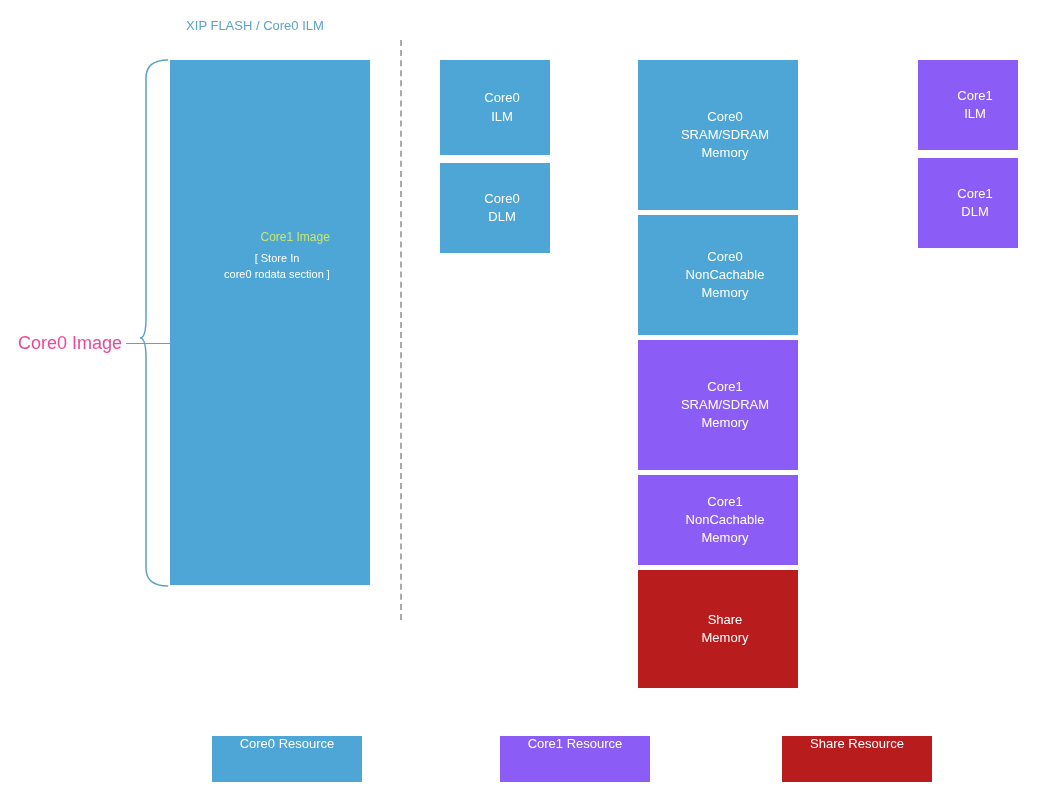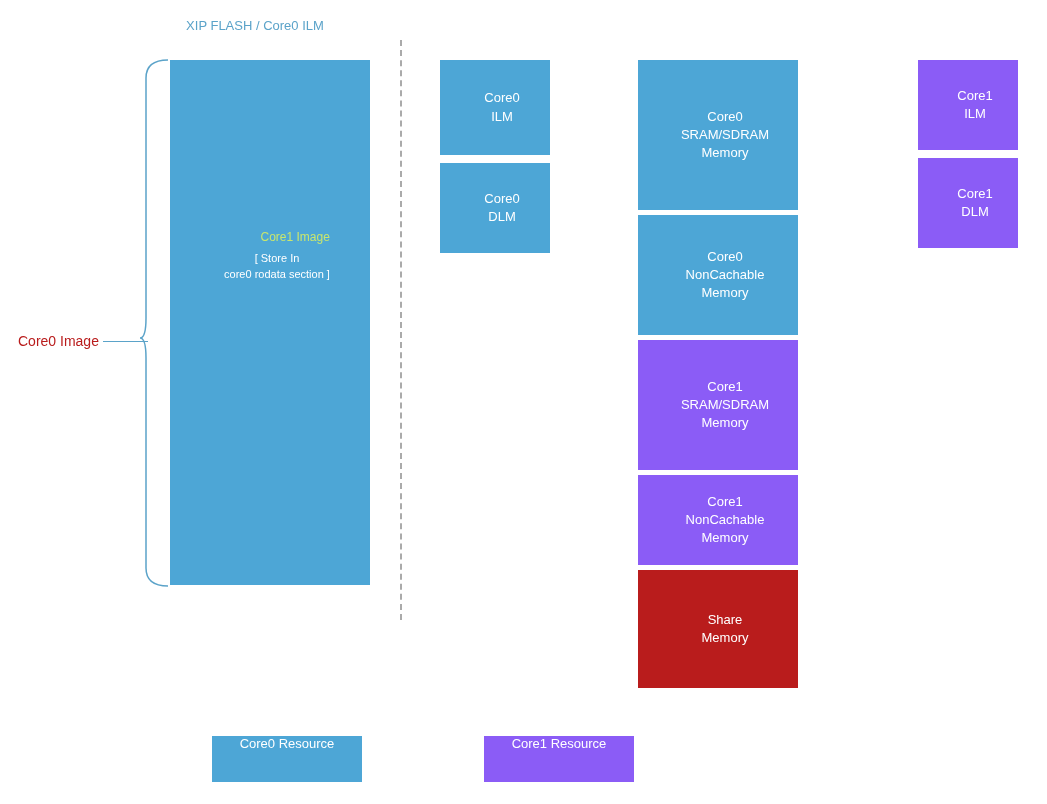--- a/index.html
+++ b/index.html
@@ -83,21 +83,21 @@
     </div>
   </div>
 
   <div class="block blue" style="left: 170px; top: 320px; width: 200px; height: 265px;"></div>
 
   <svg class="bracket-svg" style="left:138px; top:58px;" width="36" height="530">
     <path d="M30,2 Q8,2 8,20 L8,260 Q8,280 2,280 Q8,280 8,300 L8,510 Q8,528 30,528" fill="none" stroke="#5ba3c9" stroke-width="1.5"></path>
   </svg>
 
   <div style="position:absolute; left:18px; top:333px; display:flex; align-items:center; gap:4px;">
-    <span style="font-size:14px; color:#b91c1c;">Core0 Image</span>
+    <span style="font-size:18px; color:#ec4899;">Core0 Image</span>
     <span style="display:inline-block; width:45px; height:1px; background:#5ba3c9;"></span>
   </div>
 
   <div class="block blue" style="left: 440px; top: 60px; width: 110px; height: 95px;">
     <span>Core0<br>ILM</span>
   </div>
 
   <div class="block blue" style="left: 440px; top: 163px; width: 110px; height: 90px;">
     <span>Core0<br>DLM</span>
   </div>
@@ -127,18 +127,21 @@
   </div>
 
   <div class="block green" style="left: 918px; top: 158px; width: 100px; height: 90px;">
     <span>Core1<br>DLM</span>
   </div>
 
   <div class="legend-box blue" style="left: 212px; top: 736px; width: 150px; height: 46px;">
     <span>Core0 Resource</span>
   </div>
 
-  <div class="legend-box green" style="left: 484px; top: 736px; width: 150px; height: 46px;">
+  <div class="legend-box green" style="left: 500px; top: 736px; width: 150px; height: 46px;">
     <span>Core1 Resource</span>
   </div>
 
+  <div class="legend-box purple" style="left: 782px; top: 736px; width: 150px; height: 46px;">
+    <span>Share Resource</span>
+  </div>
 
 </div>
 
 </body></html>

